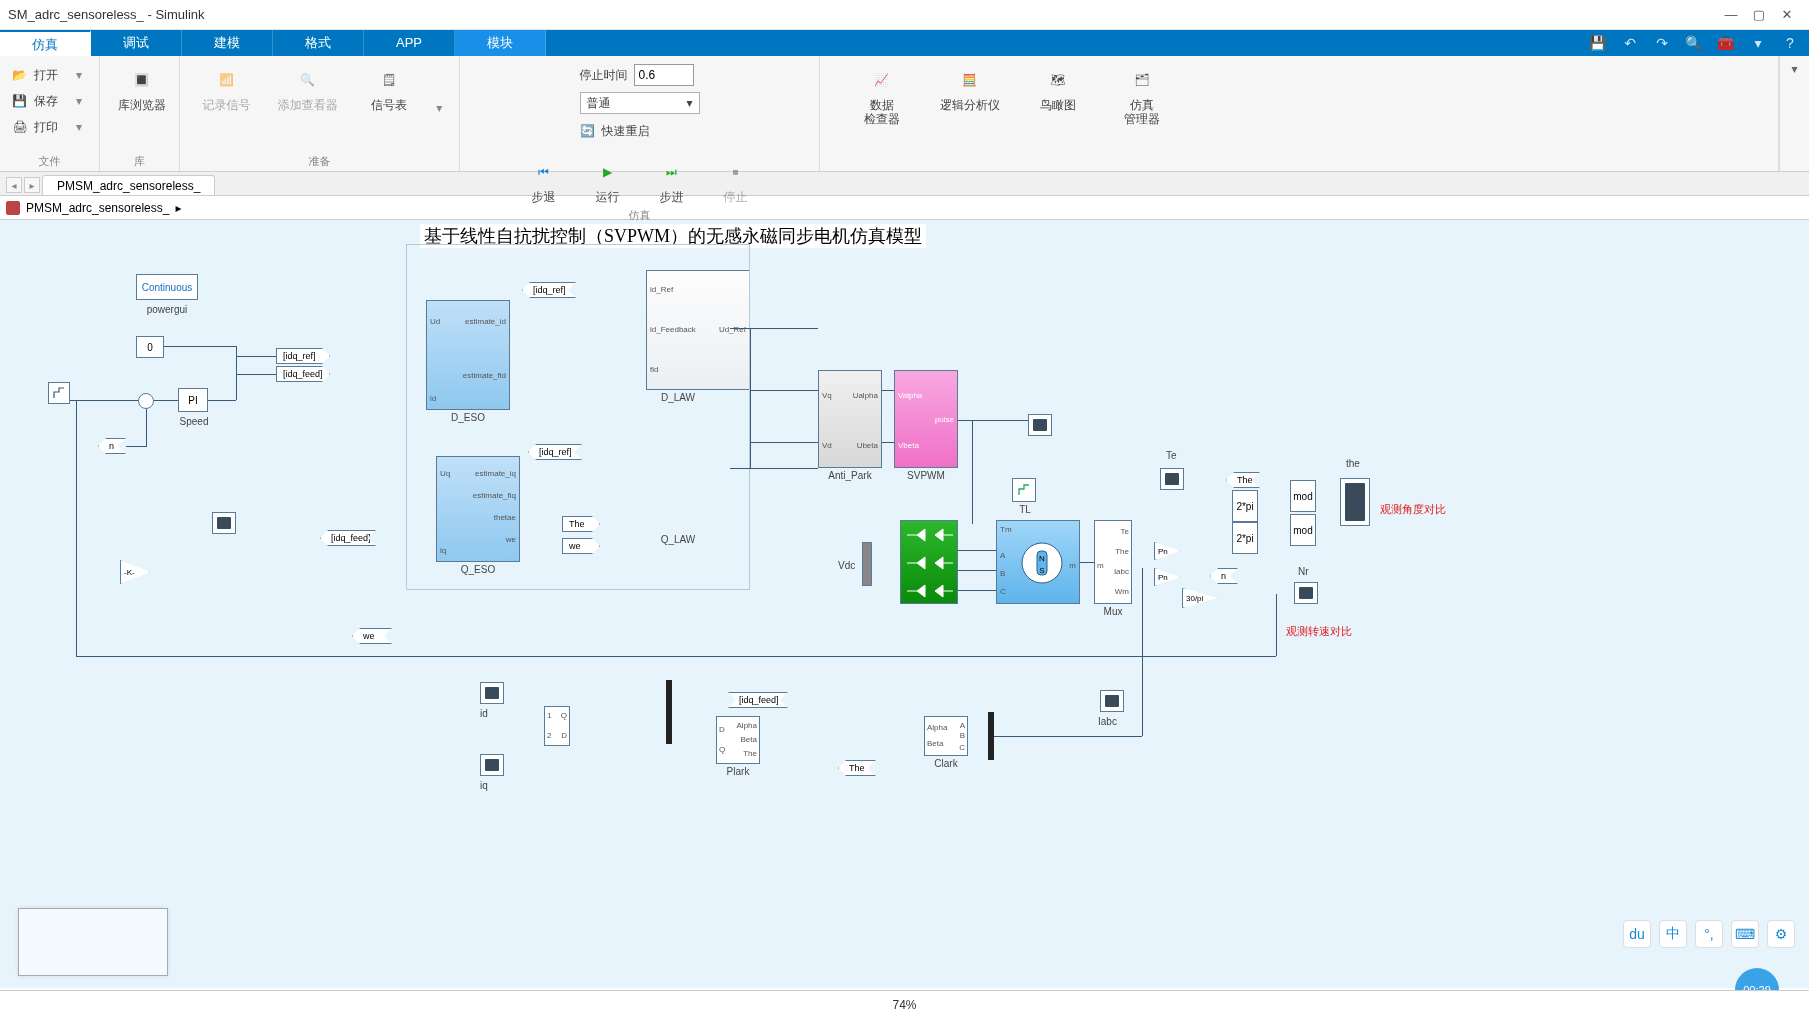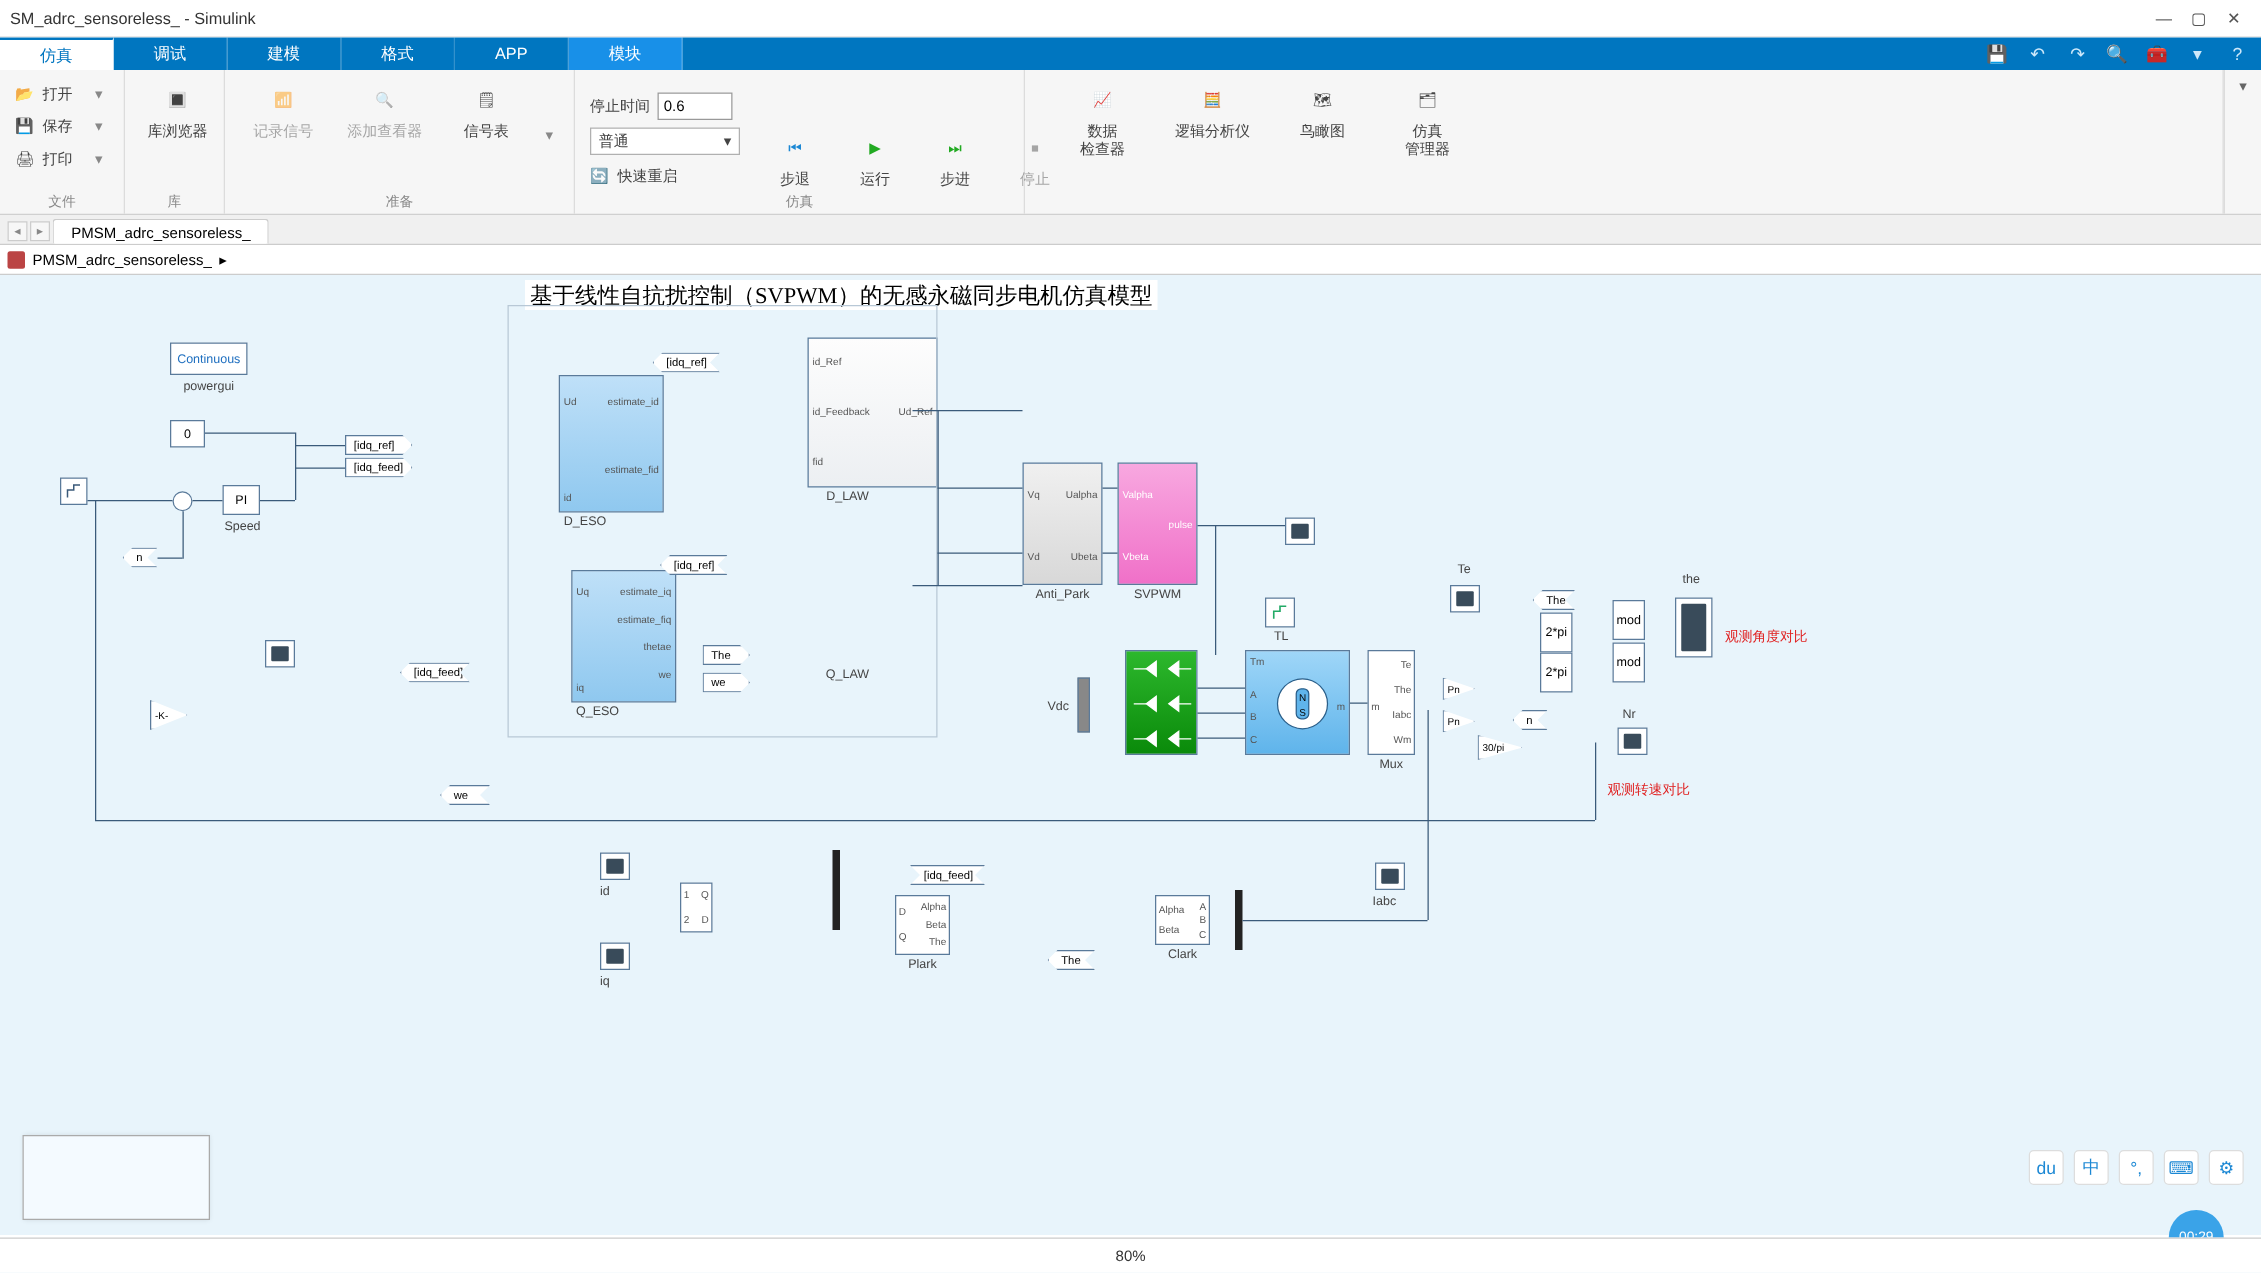--- a/index.html
+++ b/index.html
@@ -61,21 +61,21 @@
 .line { position:absolute; background:#3a5a7a; }
 .lineh { height:1px; }
 .linev { width:1px; }
 .canvastitle { position:absolute; font-size:18px; font-family:"SimSun","NSimSun",serif; color:#000; background:#fff; padding:0 4px; }
 .redlabel { position:absolute; font-size:11px; color:#e02020; }
 .port { position:absolute; font-size:8px; color:#555; }
 
 
 .svpwm { background:linear-gradient(#f8a8e0,#f070c8); }
 .anti { background:linear-gradient(#f0f0f0,#d8d8d8); }
-.eso { background:linear-gradient(#bfe0f8,#8fc8ef);margin-left:21px; }
+.eso { background:linear-gradient(#bfe0f8,#8fc8ef); }
 .inverter { background:linear-gradient(#2db82d,#0a8a0a); }
 .pmsm { background:linear-gradient(#9fd6f8,#5fb4eb); }
 .law { background:linear-gradient(#fdfdfd,#eceff2);margin-left:20px; }
 .modb { width:26px; height:32px; }
 
 
 .status { position:absolute; left:0; right:0; bottom:0; height:28px; border-top:1px solid #ccc; background:#fff; display:flex; align-items:center; justify-content:center; font-size:12px; color:#333; }
 .floaticons { position:absolute; right:14px; bottom:70px; display:flex; gap:8px; }
 .floaticons .fi { width:28px; height:28px; border:1px solid #ddd; border-radius:4px; background:#fff; display:flex; align-items:center; justify-content:center; font-size:14px; color:#1c88d4; }
 .timepill { position:absolute; right:30px; bottom:6px; width:44px; height:44px; border-radius:50%; background:#3aa3e8; color:#fff; display:flex; align-items:center; justify-content:center; font-size:11px; }
@@ -155,21 +155,21 @@
       <div class="vbtn">
           <span class="ico">🗒</span>
           <span class="txt">信号表</span>
         </div>
       <div style="align-self:center;color:#888">▾</div>
     </div>
     <div class="label">准备</div>
   </div>
 
   <div class="group" style="width:360px">
-    <div class="body" style="flex-direction:row;gap:14px;align-items:flex-end">
+    <div class="body" style="flex-direction:column;gap:14px;align-items:center">
       <div style="display:flex;flex-direction:column;gap:6px">
         <div class="stopfield">
           <span>停止时间</span>
           <input value="0.6" style="">
         </div>
         <div class="drop">
             <span>普通</span>
             <span>▾</span>
           </div>
         <div class="hbtn">
@@ -462,14 +462,14 @@
   <div class="fi">du</div>
   <div class="fi">中</div>
   <div class="fi">°,</div>
   <div class="fi">⌨</div>
   <div class="fi">⚙</div>
 </div>
 
 <div class="timepill">00:29</div>
 
 <div class="status">
-  <span>80%</span>
+  <span>74%</span>
 </div>
 
 </body></html>

